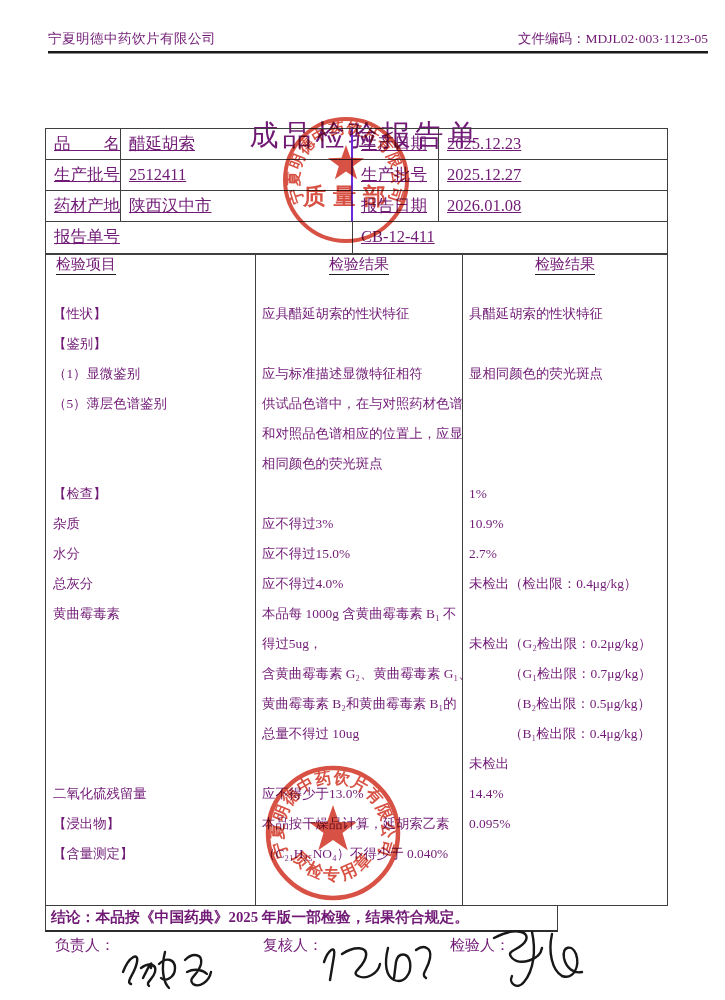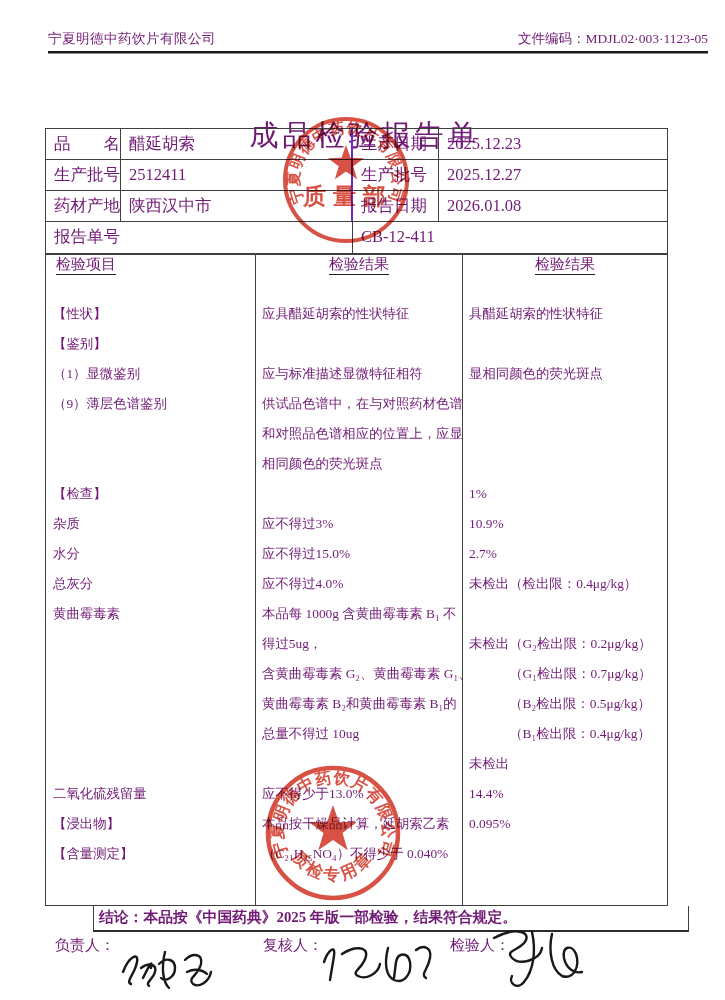--- a/index.html
+++ b/index.html
@@ -12,21 +12,21 @@
   }
   
   .hdr-company { position:absolute; left:48px; top:30px; font-size:13.5px; letter-spacing:.5px; }
   .hdr-code    { position:absolute; right:17px; top:30px; font-size:13.5px; }
   .hdr-rule    { position:absolute; left:48px; top:51px; width:660px; height:3px;
                  border-top:2px solid #1a1a1a; border-bottom:1px solid #8a8a8a; }
   .doc-title   { position:absolute; left:45px; top:76px; width:640px; text-align:center;
                  font-size:29px; font-weight:normal; letter-spacing:4px;margin-top:40px; }
   
   .info-table { position:absolute; left:45px; top:128px; width:623px; border:1px solid #3f3f3f; }
-  .irow  { display:flex; height:31px; border-bottom:1px solid #3f3f3f; }
+  .irow  { display:flex; height:31px; border-bottom:1px solid #3f3f3f;text-decoration:underline; }
   .irow.last { border-bottom:none; }
   .icell { line-height:30px; font-size:16.5px; padding-left:8px; white-space:pre; overflow:hidden; }
   .ic-l1 { width:75px;  border-right:1px solid #3f3f3f; }
   .ic-v1 { width:232px; border-right:2px solid #6d28d9; }
   .ic-l2 { width:86px;  border-right:1px solid #3f3f3f; }
   .ic-v2 { flex:1; }
   .ic-span { width:307px; border-right:1px solid #3f3f3f; }
   .ic-vr   { flex:1; }
   
   .main-table { position:absolute; left:45px; top:254px; width:623px; height:652px;
@@ -35,24 +35,24 @@
   .mcol1 { width:210px; border-right:1px solid #3f3f3f; }
   .mcol2 { width:207px; border-right:1px solid #3f3f3f; }
   .mcol3 { flex:1; }
   .mhead { height:44px; font-size:15px; }
   .mcol1 .mhead { padding-left:10px; text-align:left; }
   .mcol2 .mhead, .mcol3 .mhead { text-align:center; }
   .mhead-text { border-bottom:1px solid #1c1c1c; padding-bottom:2px; }
   .mline { height:30px; line-height:30px; font-size:13.4px; white-space:pre; padding-left:7px; }
   .mcol2 .mline, .mcol3 .mline { padding-left:6px; }
   
-  .conclusion { position:absolute; left:45px; top:906px; width:596px; height:26px;
+  .conclusion { position:absolute; left:45px; top:906px; width:513px; height:26px;
                 border:1px solid #3f3f3f; border-top:none; border-bottom:2px solid #2c2c2c;
                 line-height:23px; padding-left:5px; font-size:14.8px; font-weight:600;
-                white-space:pre; overflow:hidden;margin-left:48px; }
+                white-space:pre; overflow:hidden; }
   .sig-label { position:absolute; font-size:15px; top:936px; }
   .sig-label.s1 { left:55px; }
   .sig-label.s2 { left:263px; }
   .sig-label.s3 { left:450px; }
   .sig-svg { position:absolute; }
   .sig-svg path { fill:none; stroke:#181818; stroke-width:2.4; stroke-linecap:round; stroke-linejoin:round; }
   
   .stamp { position:absolute; mix-blend-mode:multiply; opacity:.88; pointer-events:none; }
   .stamp text { font-family:"Liberation Serif","DejaVu Serif",serif; font-weight:bold; }
 </style>
@@ -91,21 +91,21 @@
     </div>
   </div>
 
   <div class="main-table">
     <div class="mcol mcol1">
       <div class="mhead"><span class="mhead-text">检验项目</span></div>
       <div class="mlines">
           <div class="mline">【性状】</div>
           <div class="mline">【鉴别】</div>
           <div class="mline">（1）显微鉴别</div>
-          <div class="mline">（9）薄层色谱鉴别</div>
+          <div class="mline">（5）薄层色谱鉴别</div>
           <div class="mline"></div>
           <div class="mline"></div>
           <div class="mline">【检查】</div>
           <div class="mline">杂质</div>
           <div class="mline">水分</div>
           <div class="mline">总灰分</div>
           <div class="mline">黄曲霉毒素</div>
           <div class="mline"></div>
           <div class="mline"></div>
           <div class="mline"></div>

